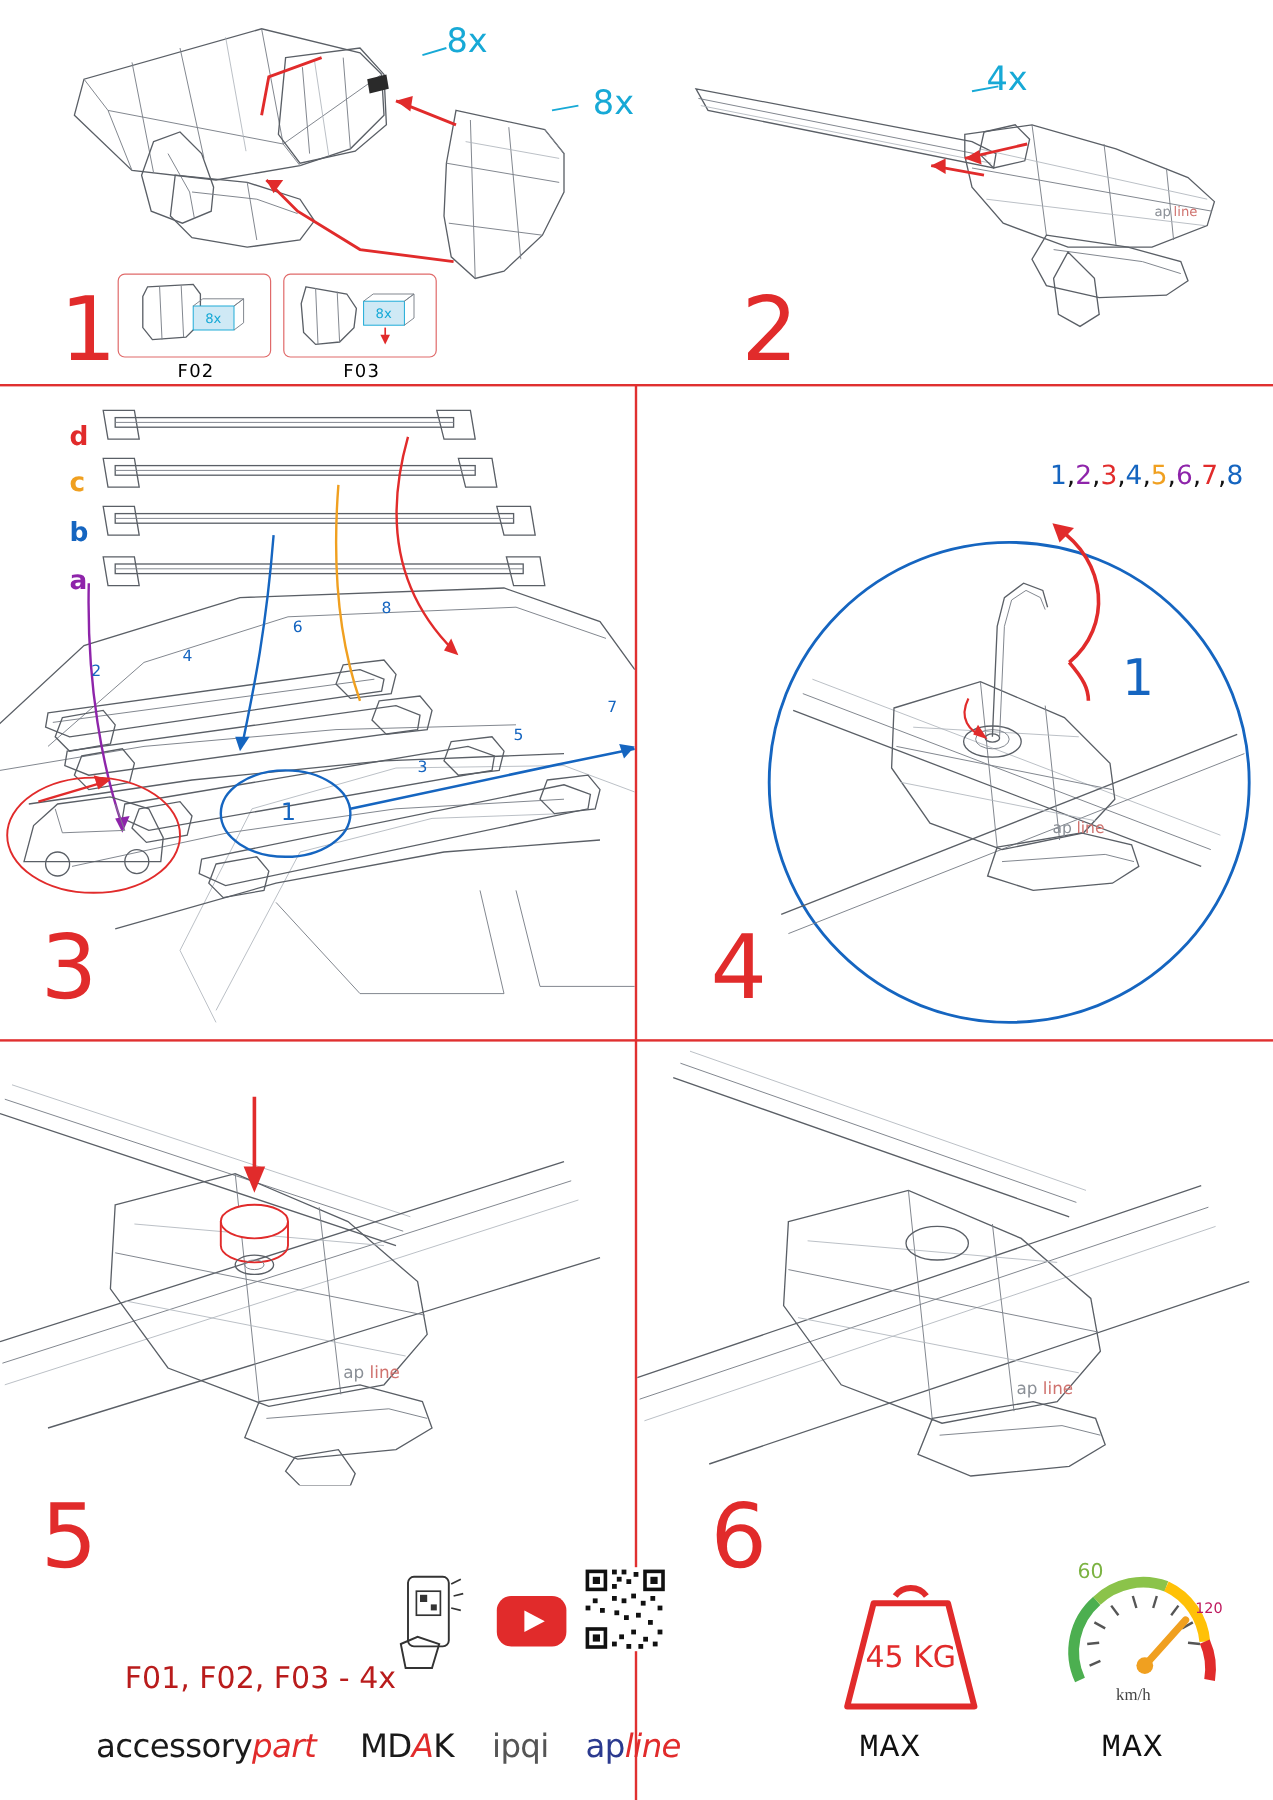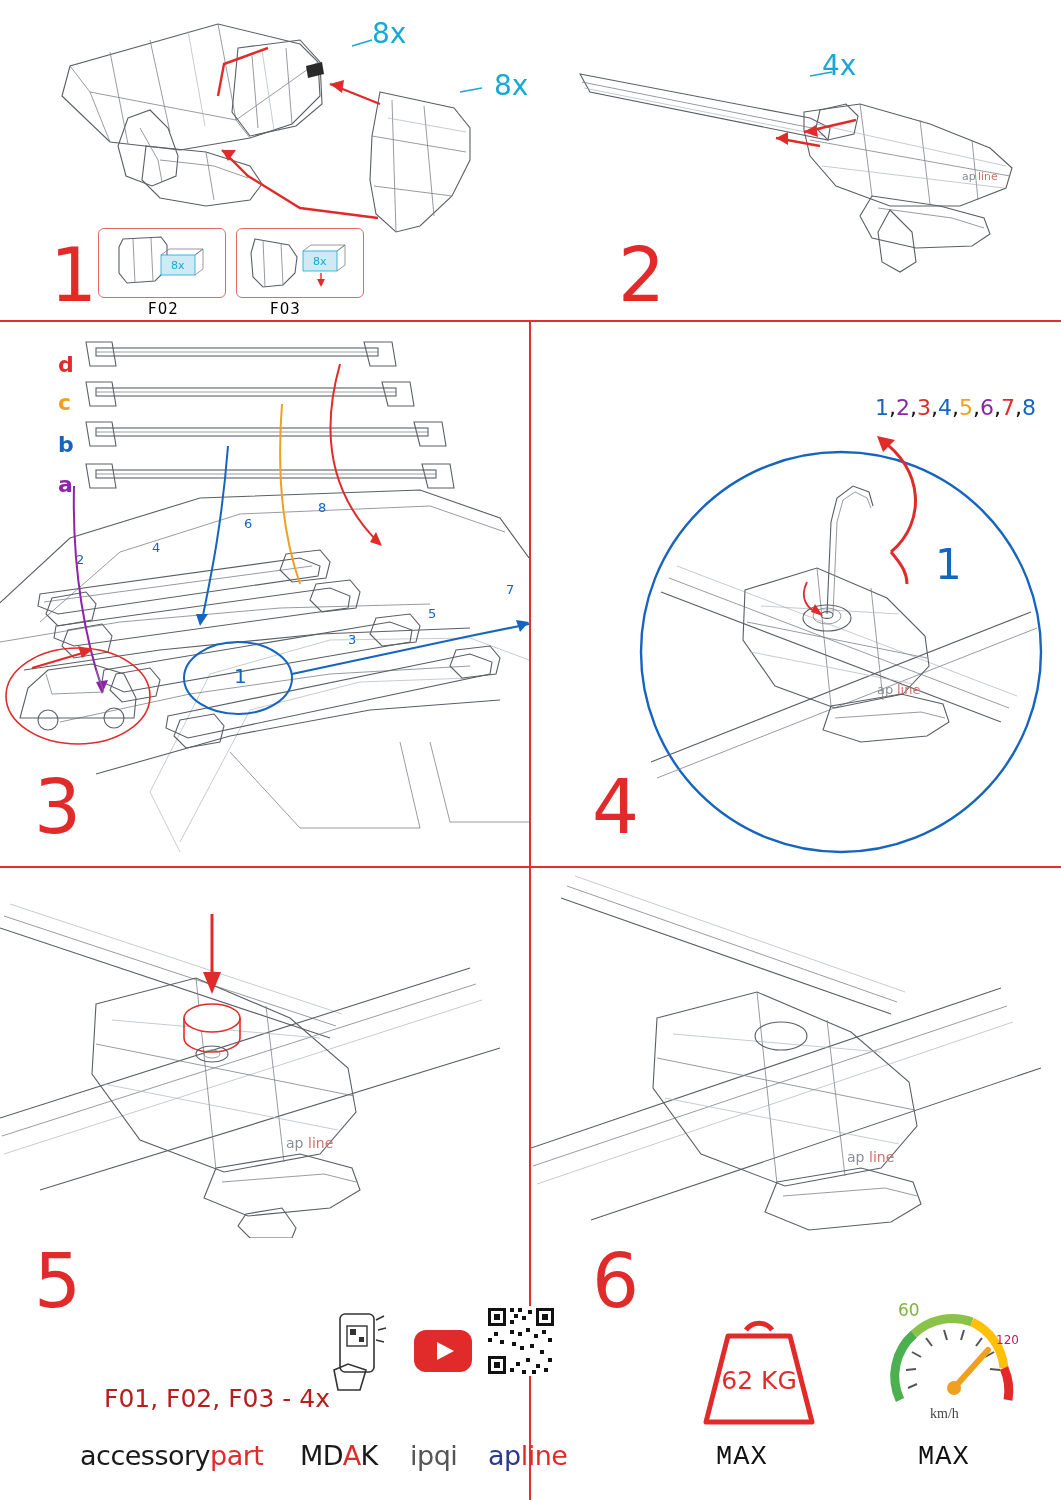--- a/index.html
+++ b/index.html
@@ -28,21 +28,21 @@
 
   
   .letter{position:absolute;font-family:"DejaVu Sans",sans-serif;font-size:22px;font-weight:700;}
 
   
   .pbox{position:absolute;border:1px solid #e06a6a;border-radius:6px;background:#fff;}
   .pcode{position:absolute;font-family:"DejaVu Sans",sans-serif;font-size:15px;color:#000000;letter-spacing:1px;}
 
   
   .brand{position:absolute;font-family:"DejaVu Sans",sans-serif;font-size:27px;color:#1a1a1a;letter-spacing:-.5px;}
-  .brand .accent{color:#e12b2b;}
+  .brand .accent{color:#e12b2b;font-style:italic;}
   .kgbox{position:absolute;}
   .maxtxt{position:absolute;font-family:Liberation Mono, monospace;font-size:27px;color:#111;letter-spacing:1px;}
   .partlist{position:absolute;font-family:"DejaVu Sans",sans-serif;font-size:25px;color:#b91c1c;}
   .ineq{position:absolute;font-family:"DejaVu Sans",sans-serif;font-size:22px;font-weight:700;}
   .seq{position:absolute;font-family:"DejaVu Sans",sans-serif;font-size:22px;}
   .smallnum{position:absolute;font-family:"DejaVu Sans",sans-serif;font-size:13px;color:#1565c0;}
   .circnum{position:absolute;font-family:"DejaVu Sans",sans-serif;color:#1565c0;}
   .kmh{position:absolute;font-family:Liberation Serif, serif;font-size:14px;color:#444;}
 </style>
 </head>
@@ -121,21 +121,21 @@
       <path class="ln2" d="M26 11 L28 58"></path>
       <path class="ln2" d="M44 14 L46 56"></path>
       <rect x="66" y="22" width="34" height="20" fill="#cfe9f5" stroke="#17a9d6" stroke-width=".8"></rect>
       <path class="ln2" d="M66 22 L74 16 L108 16 L100 22"></path>
       <path class="ln2" d="M100 22 L108 16 L108 36 L100 42"></path>
       <text x="76" y="36" font-family="DejaVu Sans" font-size="11" fill="#17a9d6">8x</text>
       <path class="arrowred" style="stroke-width:1.4" d="M84 44 L84 56"></path>
       <path d="M84 58 L80 50 L88 50 Z" fill="#e12b2b"></path>
     </svg>
   </div>
-  <div class="pcode" style="left:270px;top:300px">F03</div>
+  <div class="pcode" style="left:286px;top:300px">F03</div>
 
   <div style="position:absolute;left:560px;top:0;width:501px;height:320px">
     <svg width="501" height="320" viewBox="0 0 501 320">
 
       <path class="ln" d="M20 74 L250 118 L270 128 L268 140 L30 92 Z"></path>
       <path class="ln2" d="M22 82 L262 130"></path>
       <path class="lnl" d="M24 88 L266 136"></path>
 
       <path class="ln" d="M244 112 L300 104 L370 124 L430 148 L452 168 L446 188 L400 206 L330 206 L276 186 L250 156 L244 130 Z"></path>
       <path class="ln2" d="M300 104 L312 196"></path>
@@ -264,21 +264,21 @@
     <div class="smallnum" style="left:506px;top:260px">7</div>
     <div class="smallnum" style="left:428px;top:284px">5</div>
     <div class="smallnum" style="left:348px;top:310px">3</div>
     <div class="circnum" style="left:234px;top:342px;font-size:20px">1</div>
   </div>
 
   <div class="stepnum big" style="left:34px;top:770px">3</div>
 
 
   <div style="position:absolute;left:531px;top:322px;width:530px;height:544px;overflow:hidden">
-    <div class="seq" style="left:344px;top:73px">
+    <div class="seq" style="left:344px;top:62px">
       <span style="color:#1565c0">1</span><span style="color:#111">,</span><span style="color:#8e24aa">2</span><span style="color:#111">,</span><span style="color:#e12b2b">3</span><span style="color:#111">,</span><span style="color:#1565c0">4</span><span style="color:#111">,</span><span style="color:#f0a020">5</span><span style="color:#111">,</span><span style="color:#8e24aa">6</span><span style="color:#111">,</span><span style="color:#e12b2b">7</span><span style="color:#111">,</span><span style="color:#1565c0">8</span>
     </div>
 
     <svg width="530" height="544" viewBox="0 0 530 544">
       <circle cx="310" cy="330" r="200" fill="none" stroke="#1565c0" stroke-width="2.4"></circle>
 
       <path class="ln" d="M130 270 L470 400"></path>
       <path class="ln2" d="M138 256 L478 386"></path>
       <path class="lnl" d="M146 244 L486 374"></path>
       <path class="ln" d="M120 440 L500 290"></path>
@@ -456,21 +456,21 @@
   </div>
 
   <div class="stepnum big" style="left:592px;top:1244px">6</div>
 
   <div class="kgbox" style="left:684px;top:1300px;width:150px;height:130px">
     <svg width="150" height="130" viewBox="0 0 150 130">
       <path d="M62 30 A16 16 0 0 1 88 30" fill="none" stroke="#e12b2b" stroke-width="5"></path>
       <path d="M44 36 L106 36 L128 122 L22 122 Z" fill="none" stroke="#e12b2b" stroke-width="5" stroke-linejoin="round"></path>
     </svg>
   </div>
-  <div style="position:absolute;left:700px;top:1366px;width:118px;text-align:center;font-family:'DejaVu Sans',sans-serif;font-size:25px;color:#e12b2b">62 KG</div>
+  <div style="position:absolute;left:700px;top:1366px;width:118px;text-align:center;font-family:'DejaVu Sans',sans-serif;font-size:25px;color:#e12b2b">45 KG</div>
   <div class="maxtxt" style="left:716px;top:1442px">MAX</div>
 
   <div style="position:absolute;left:884px;top:1296px;width:140px;height:134px">
     <svg width="140" height="134" viewBox="0 0 140 134">
       <path d="M16 104 A56 56 0 0 1 30 38" fill="none" stroke="#4caf50" stroke-width="9"></path>
       <path d="M30 38 A56 56 0 0 1 88 26" fill="none" stroke="#8bc34a" stroke-width="9"></path>
       <path d="M88 26 A56 56 0 0 1 120 72" fill="none" stroke="#ffc107" stroke-width="9"></path>
       <path d="M120 72 A56 56 0 0 1 124 104" fill="none" stroke="#e12b2b" stroke-width="9"></path>
       <g stroke="#555" stroke-width="2">
         <path d="M24 92 L33 88"></path>

